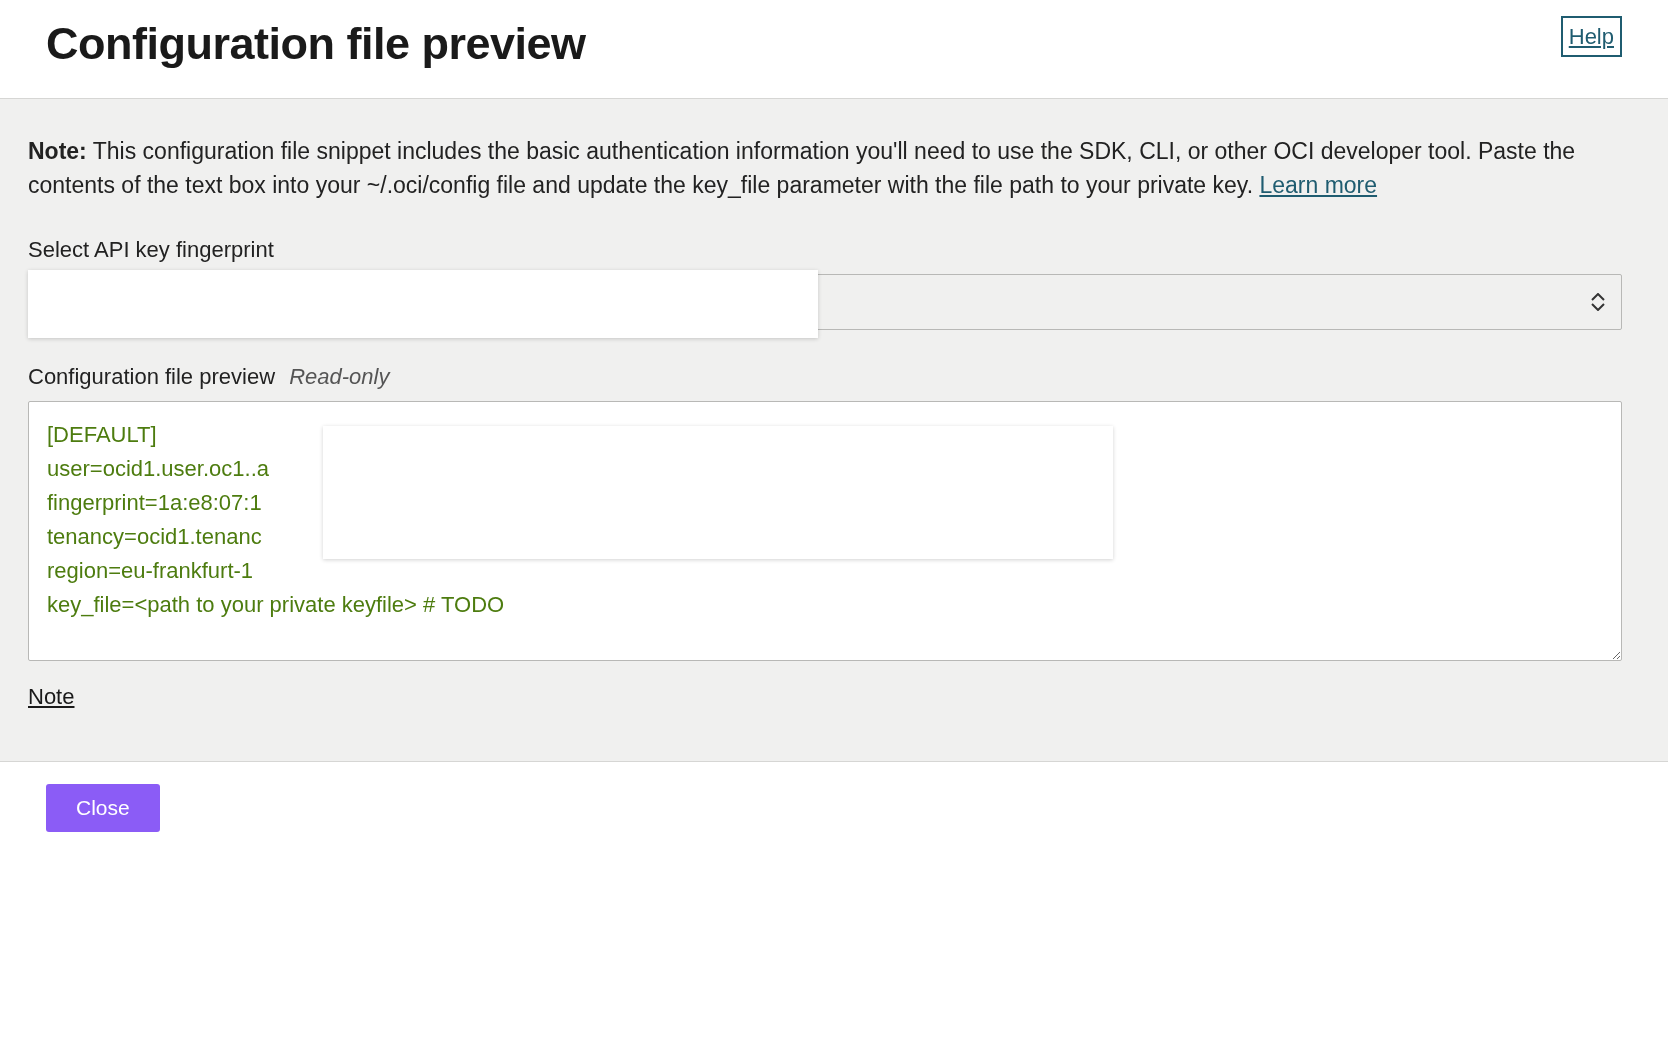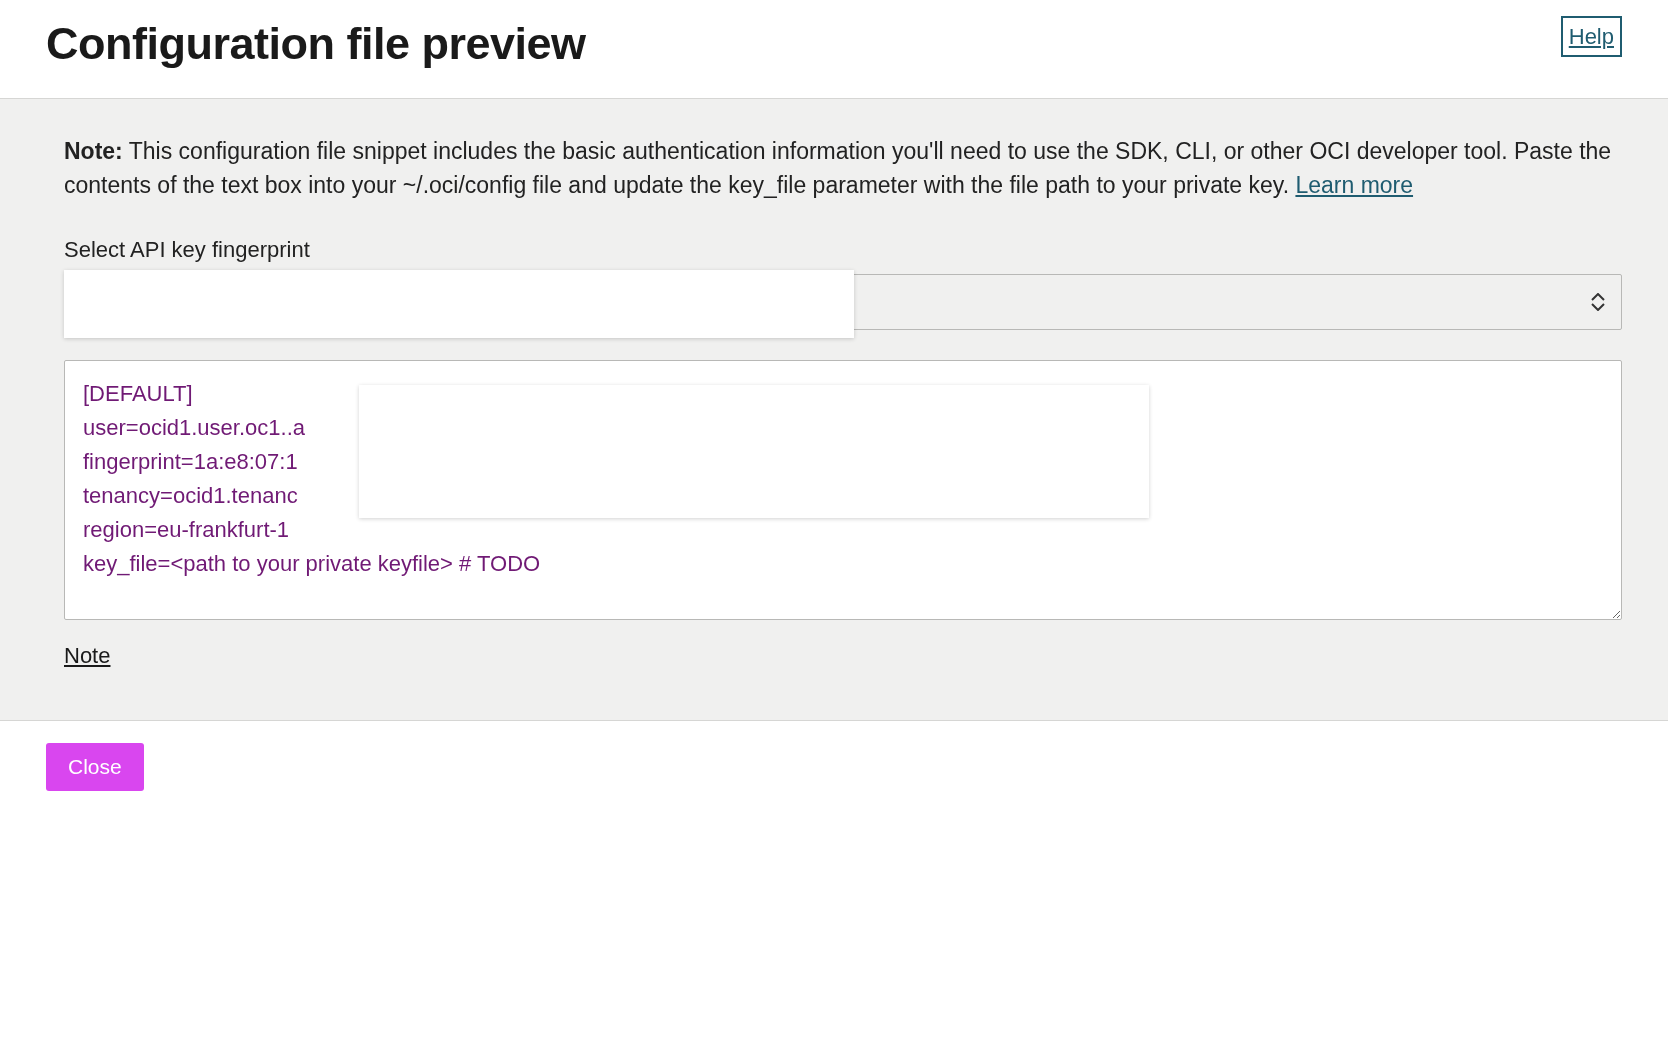--- a/index.html
+++ b/index.html
@@ -33,21 +33,21 @@
       font-size: 22px;
       border: 2px solid #1f5c70;
       padding: 2px 6px;
       margin-top: 6px;
       cursor: pointer;
       margin-left: 27px;
     }
     .main {
       background: #f0f0ef;
       border-top: 1px solid #d6d6d4;
-      padding: 35px 46px 40px 64px;
+      padding: 35px 46px 40px 28px;
     }
     .note {
       font-size: 23px;
       color: #222;
       margin-bottom: 30px;
     }
     .note b {
       font-weight: 700;
     }
     .learn-more {
@@ -109,21 +109,21 @@
     .config-textarea {
       width: 100%;
       min-height: 260px;
       border: 1px solid #b8b8b6;
       background: #fff;
       border-radius: 2px;
       padding: 16px 18px;
       font-family: -apple-system, BlinkMacSystemFont, "Segoe UI", Helvetica, Arial, sans-serif;
       font-size: 22px;
       line-height: 1.55;
-      color: #701a75;
+      color: #4d7c0f;
       resize: both;
       white-space: pre;
       overflow: hidden;
     }
     .textarea-overlay {
       position: absolute;
       top: 25px;
       left: 295px;
       width: 790px;
       height: 133px;
@@ -142,24 +142,24 @@
     .hint {
       font-size: 20px;
       color: #555;
     }
     .footer {
       border-top: 1px solid #d6d6d4;
       padding: 22px 46px;
       background: #fff;
     }
     .close-btn {
-      background: #d946ef;
+      background: #8b5cf6;
       color: #fff;
       border: none;
-      padding: 12px 22px;
+      padding: 12px 30px;
       font-size: 21px;
       border-radius: 3px;
       cursor: pointer;
     }
   </style>
 </head>
 <body>
 
 <div class="header">
   <h1 class="page-title">Configuration file preview</h1>
@@ -180,20 +180,24 @@
             <path d="M1 7 L7 1 L13 7" fill="none" stroke="#333" stroke-width="2"></path>
           </svg>
         <svg viewBox="0 0 14 8">
             <path d="M1 1 L7 7 L13 1" fill="none" stroke="#333" stroke-width="2"></path>
           </svg>
       </div>
     </div>
     <div class="select-overlay"></div>
   </div>
 
+  <div class="field-label">
+    <span>Configuration file preview</span>
+    <span class="readonly">Read-only</span>
+  </div>
 
   <div class="textarea-wrapper">
     <textarea class="config-textarea" readonly="" style="">[DEFAULT]
 user=ocid1.user.oc1..a
 fingerprint=1a:e8:07:1
 tenancy=ocid1.tenanc
 region=eu-frankfurt-1
 key_file=&lt;path to your private keyfile&gt; # TODO</textarea>
     <div class="textarea-overlay"></div>
   </div>

